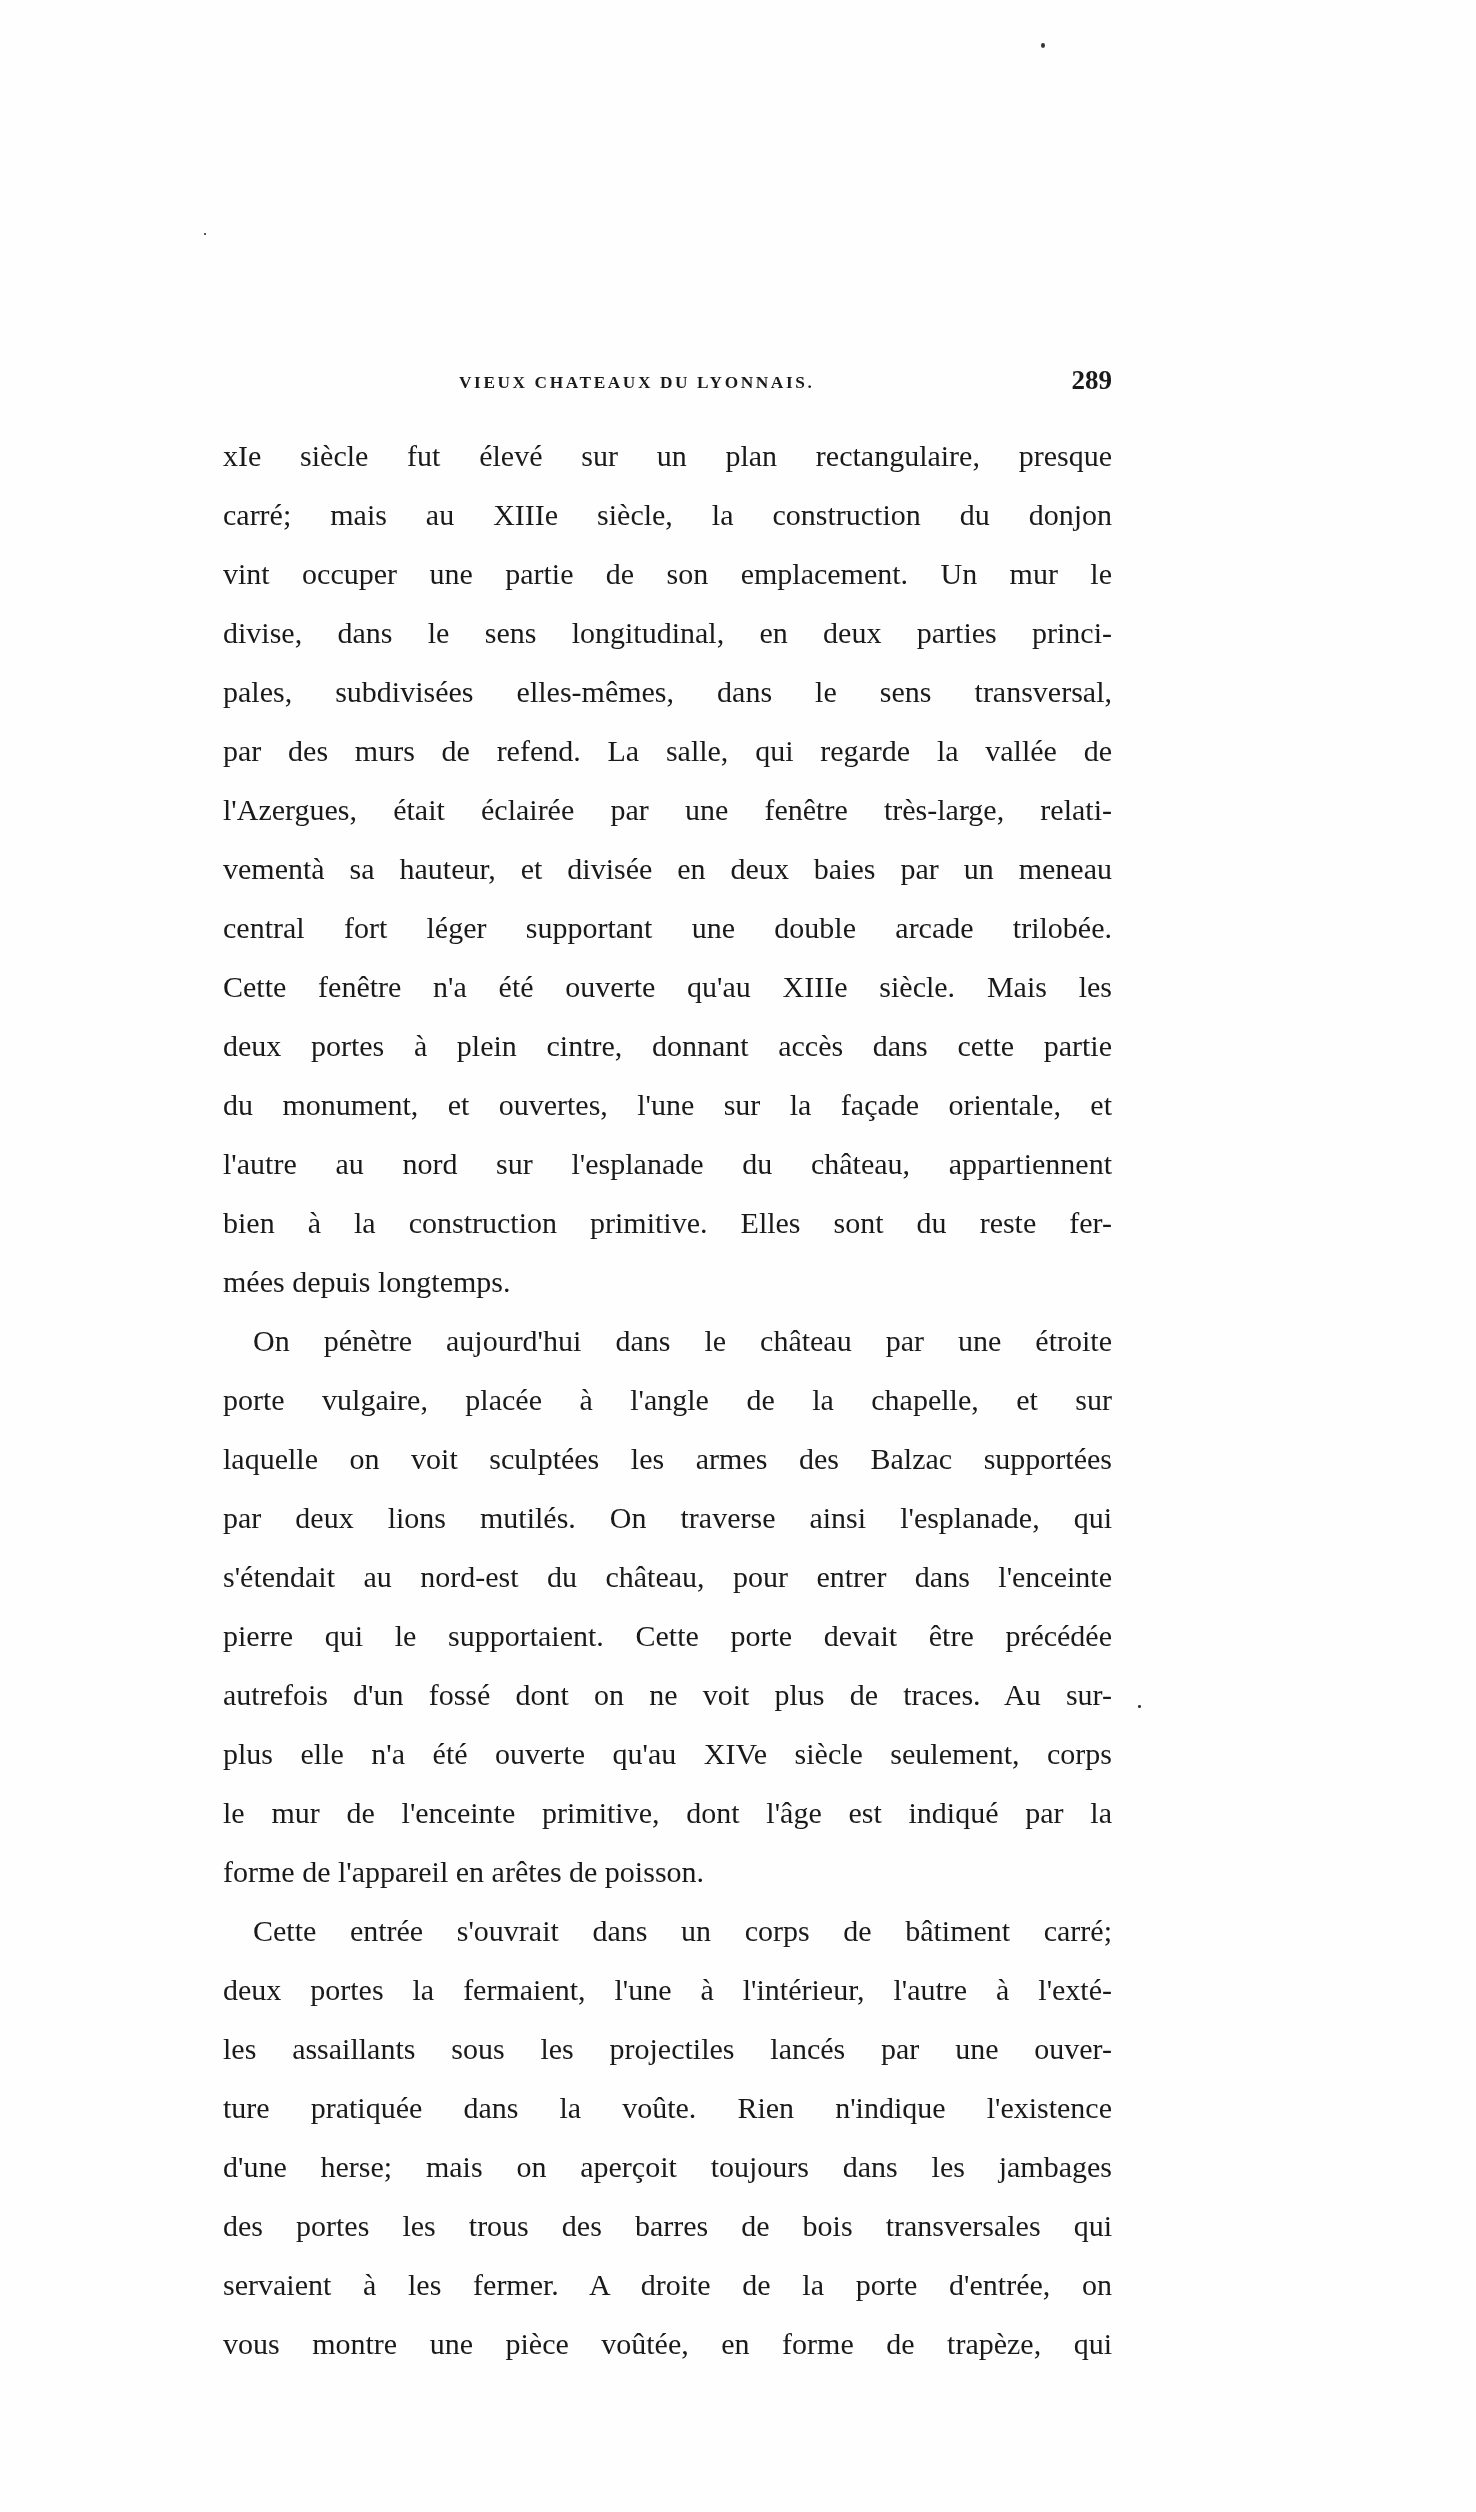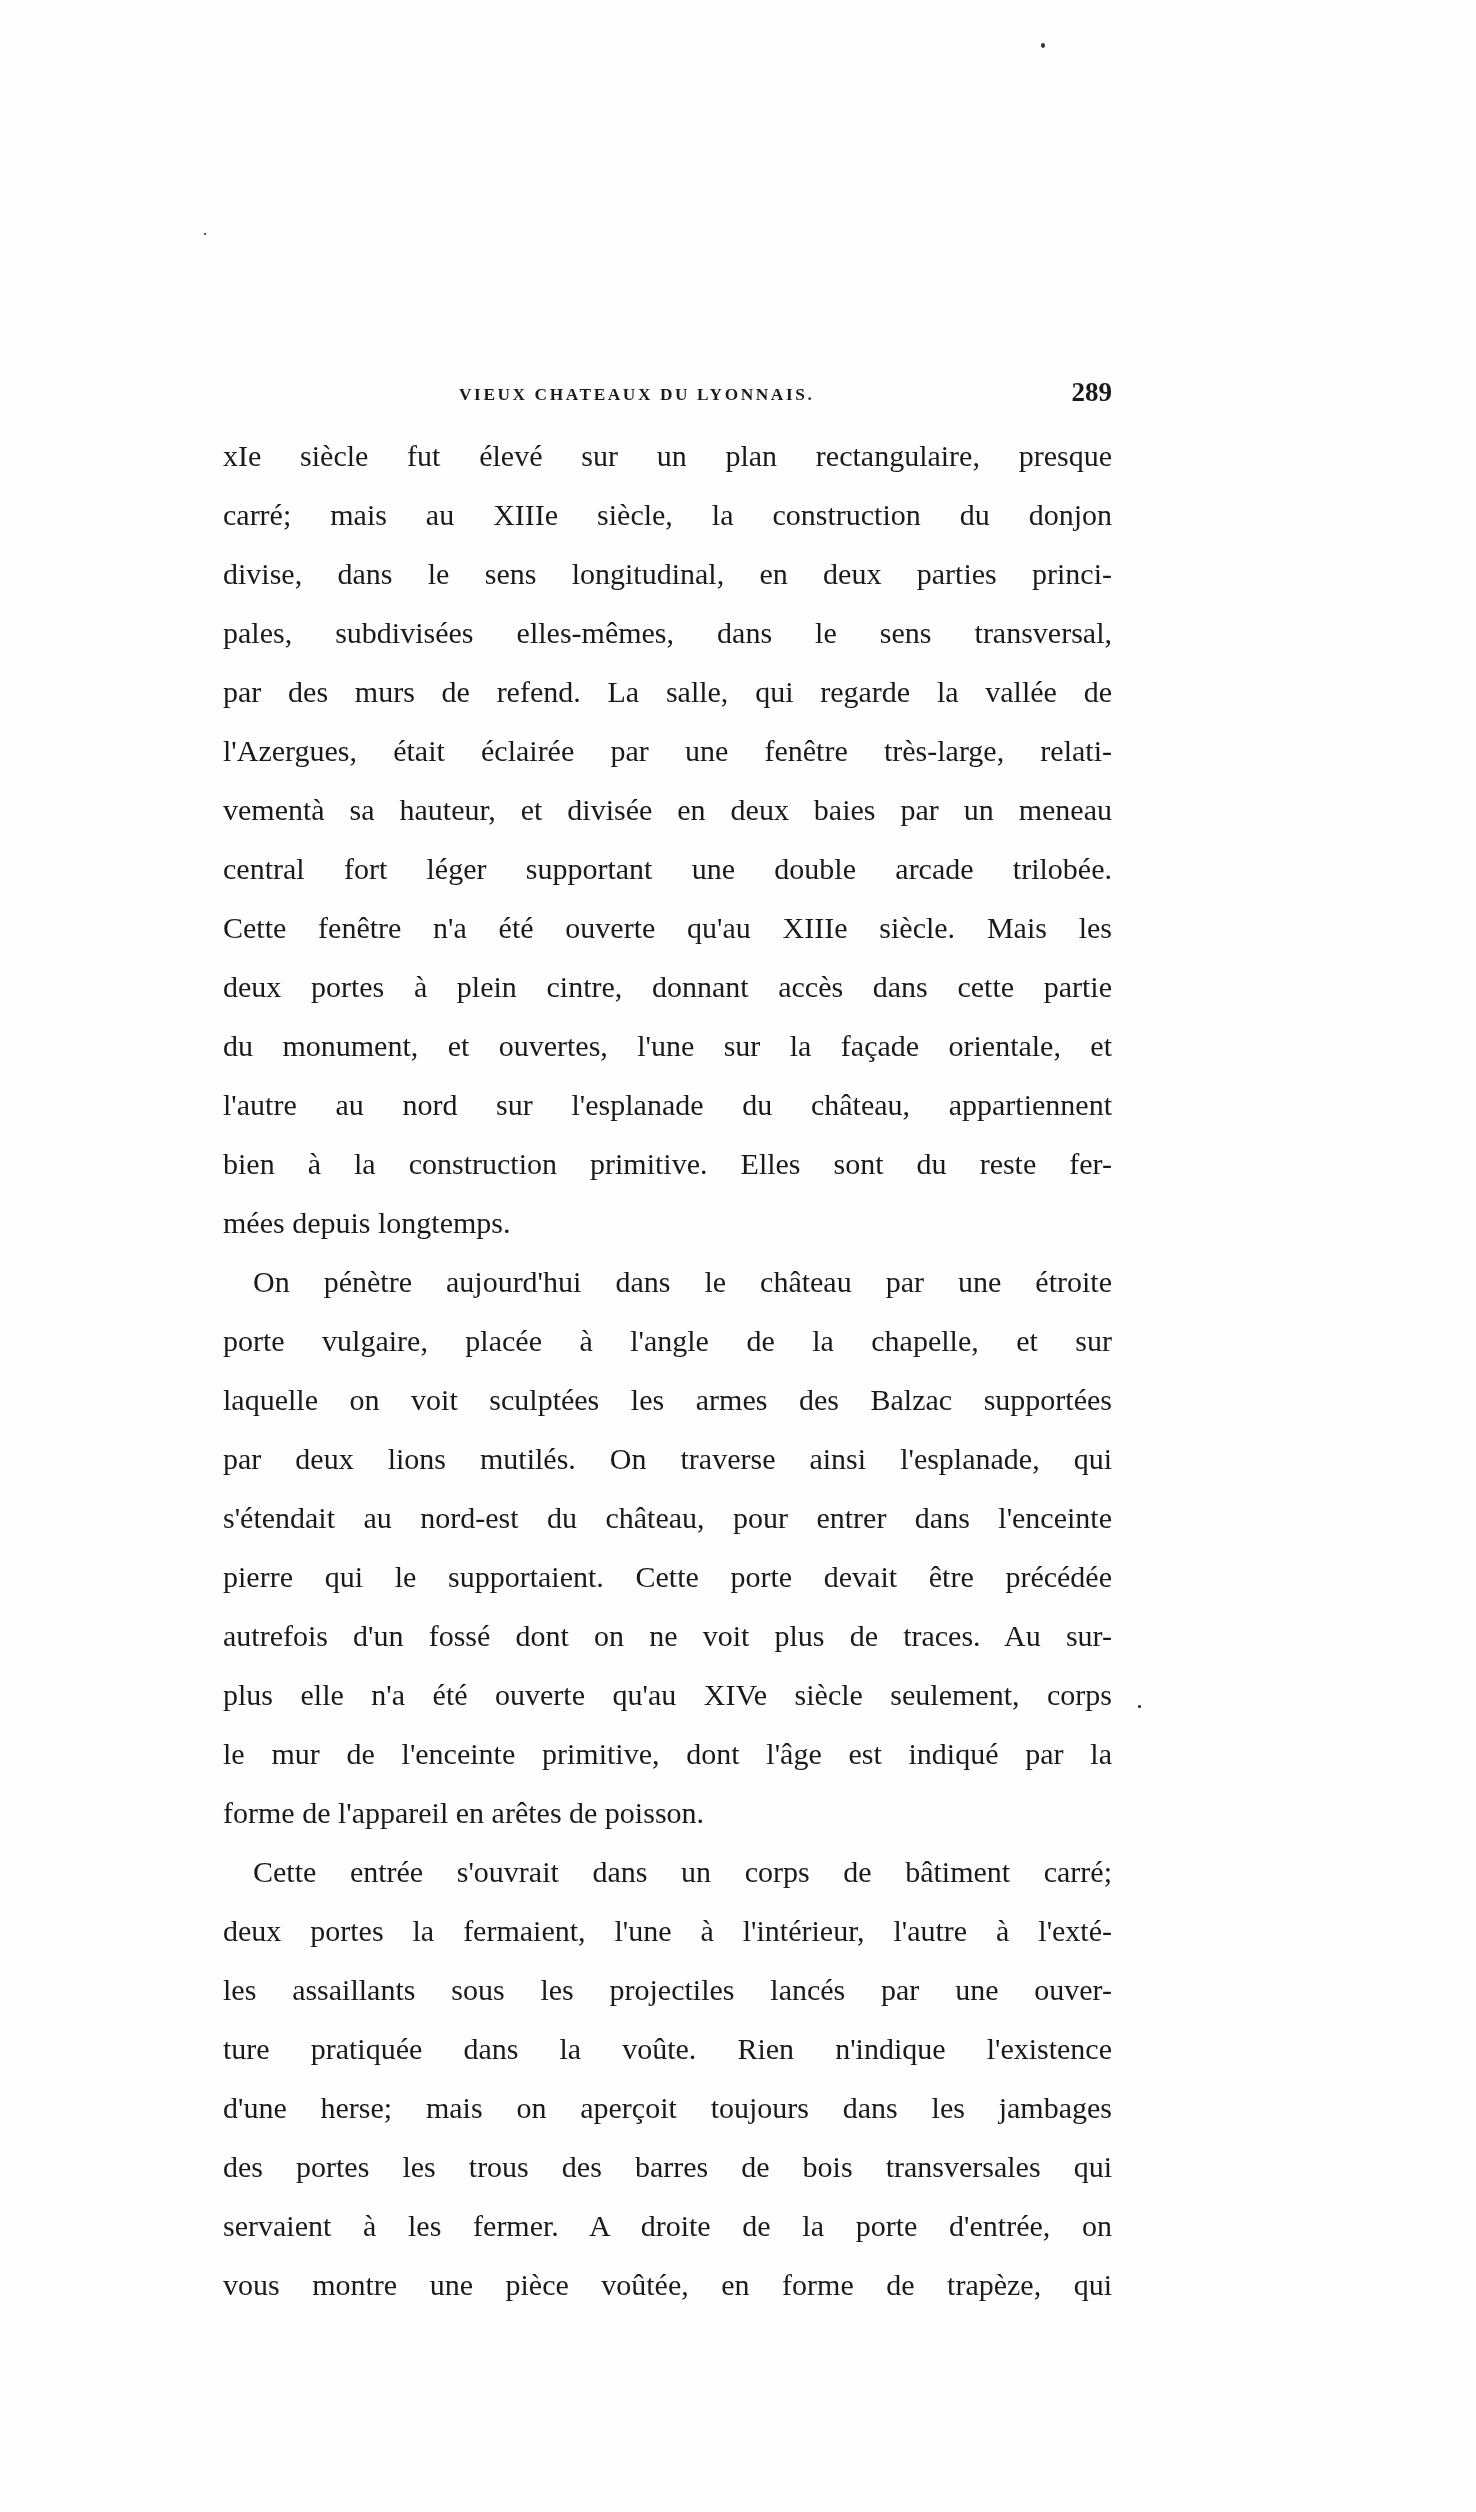--- a/index.html
+++ b/index.html
@@ -17,21 +17,21 @@
     }
     .page {
       position: absolute;
       left: 0; top: 0;
       width: 1477px;
       height: 2512px;
       background: #fefefe;
     }
     .running-head {
       position: absolute;
-      top: 380px;
+      top: 368px;
       left: 223px;
       width: 889px;
       height: 30px;
     }
     .running-title {
       position: absolute;
       left: 236px;
       top: 3.3px;
       font-family: "Liberation Serif", "DejaVu Serif", serif;
       font-weight: bold;
@@ -99,20 +99,21 @@
 
   <div class="running-head">
     <span class="running-title">VIEUX CHATEAUX DU LYONNAIS.</span>
     <span class="page-number">289</span>
   </div>
 
   <div class="body-text">
     <div class="paragraph">
       <div class="line"><span>xIe siècle fut élevé sur un plan rectangulaire, presque</span></div>
       <div class="line"><span>carré; mais au XIIIe siècle, la construction du donjon</span></div>
+      <div class="line"><span>vint occuper une partie de son emplacement. Un mur le</span></div>
       <div class="line"><span>divise, dans le sens longitudinal, en deux parties princi-</span></div>
       <div class="line"><span>pales, subdivisées elles-mêmes, dans le sens transversal,</span></div>
       <div class="line"><span>par des murs de refend. La salle, qui regarde la vallée de</span></div>
       <div class="line"><span>l'Azergues, était éclairée par une fenêtre très-large, relati-</span></div>
       <div class="line"><span>vementà sa hauteur, et divisée en deux baies par un meneau</span></div>
       <div class="line"><span>central fort léger supportant une double arcade trilobée.</span></div>
       <div class="line"><span>Cette fenêtre n'a été ouverte qu'au XIIIe siècle. Mais les</span></div>
       <div class="line"><span>deux portes à plein cintre, donnant accès dans cette partie</span></div>
       <div class="line"><span>du monument, et ouvertes, l'une sur la façade orientale, et</span></div>
       <div class="line"><span>l'autre au nord sur l'esplanade du château, appartiennent</span></div>

